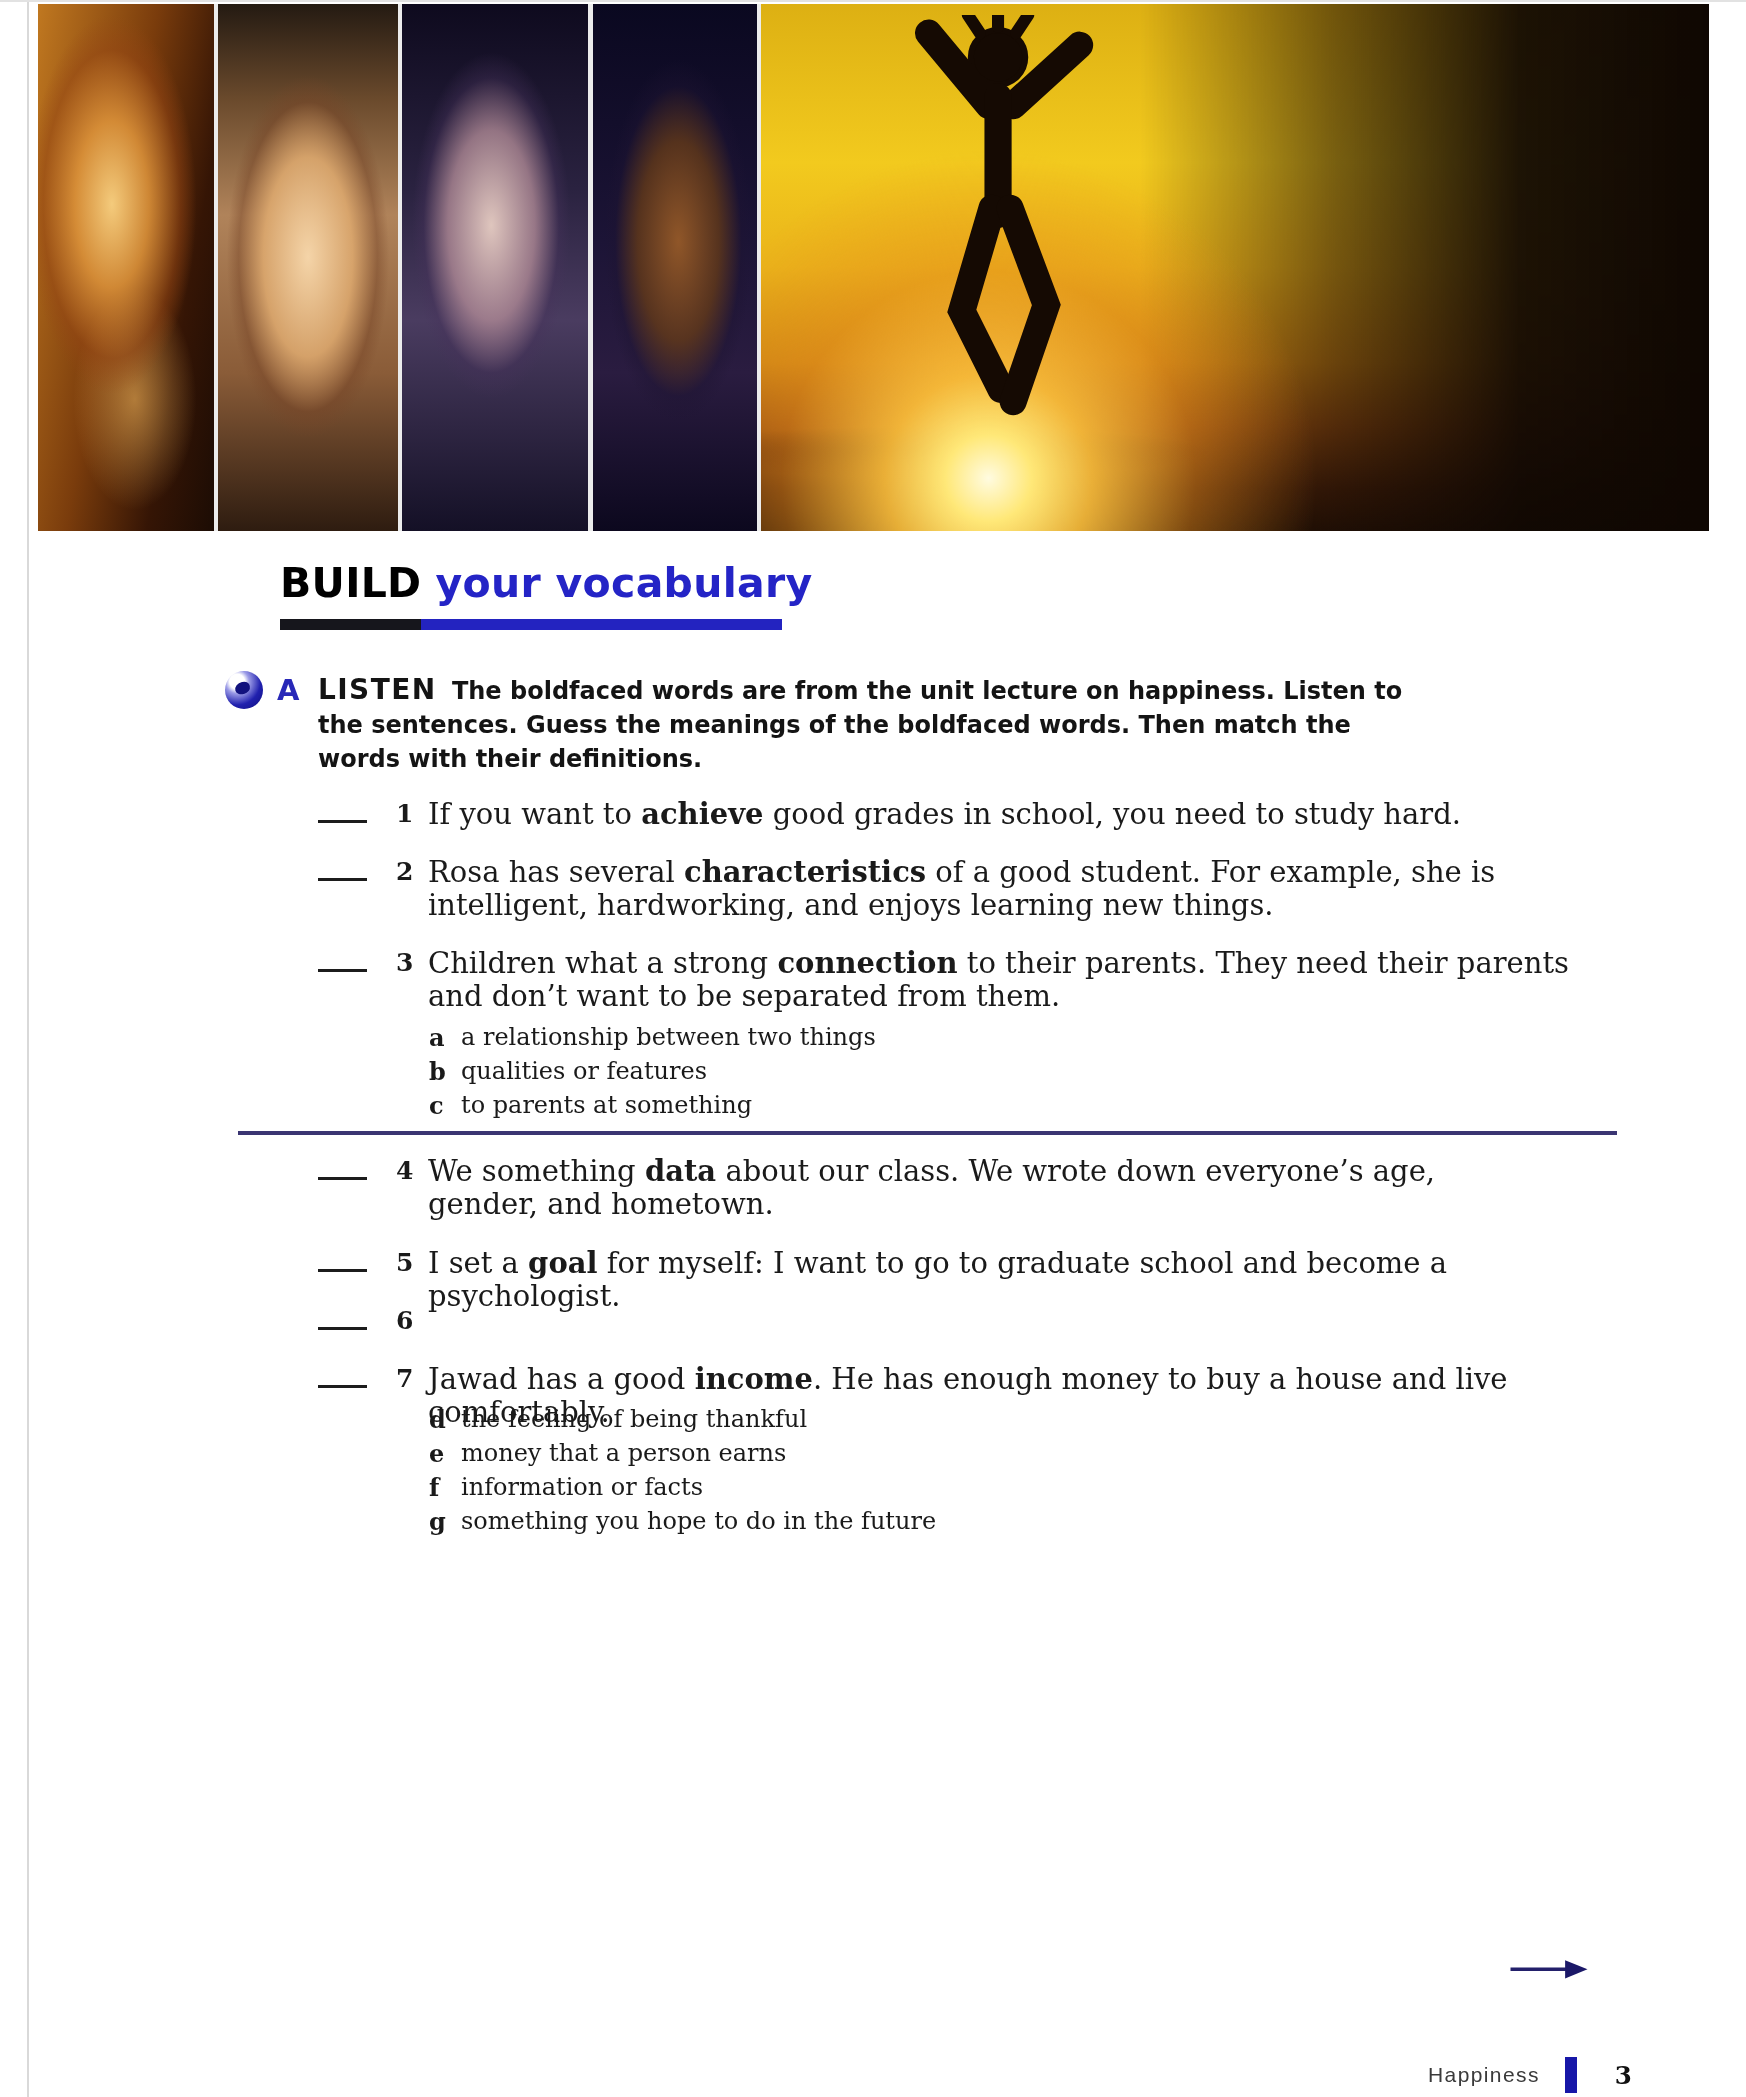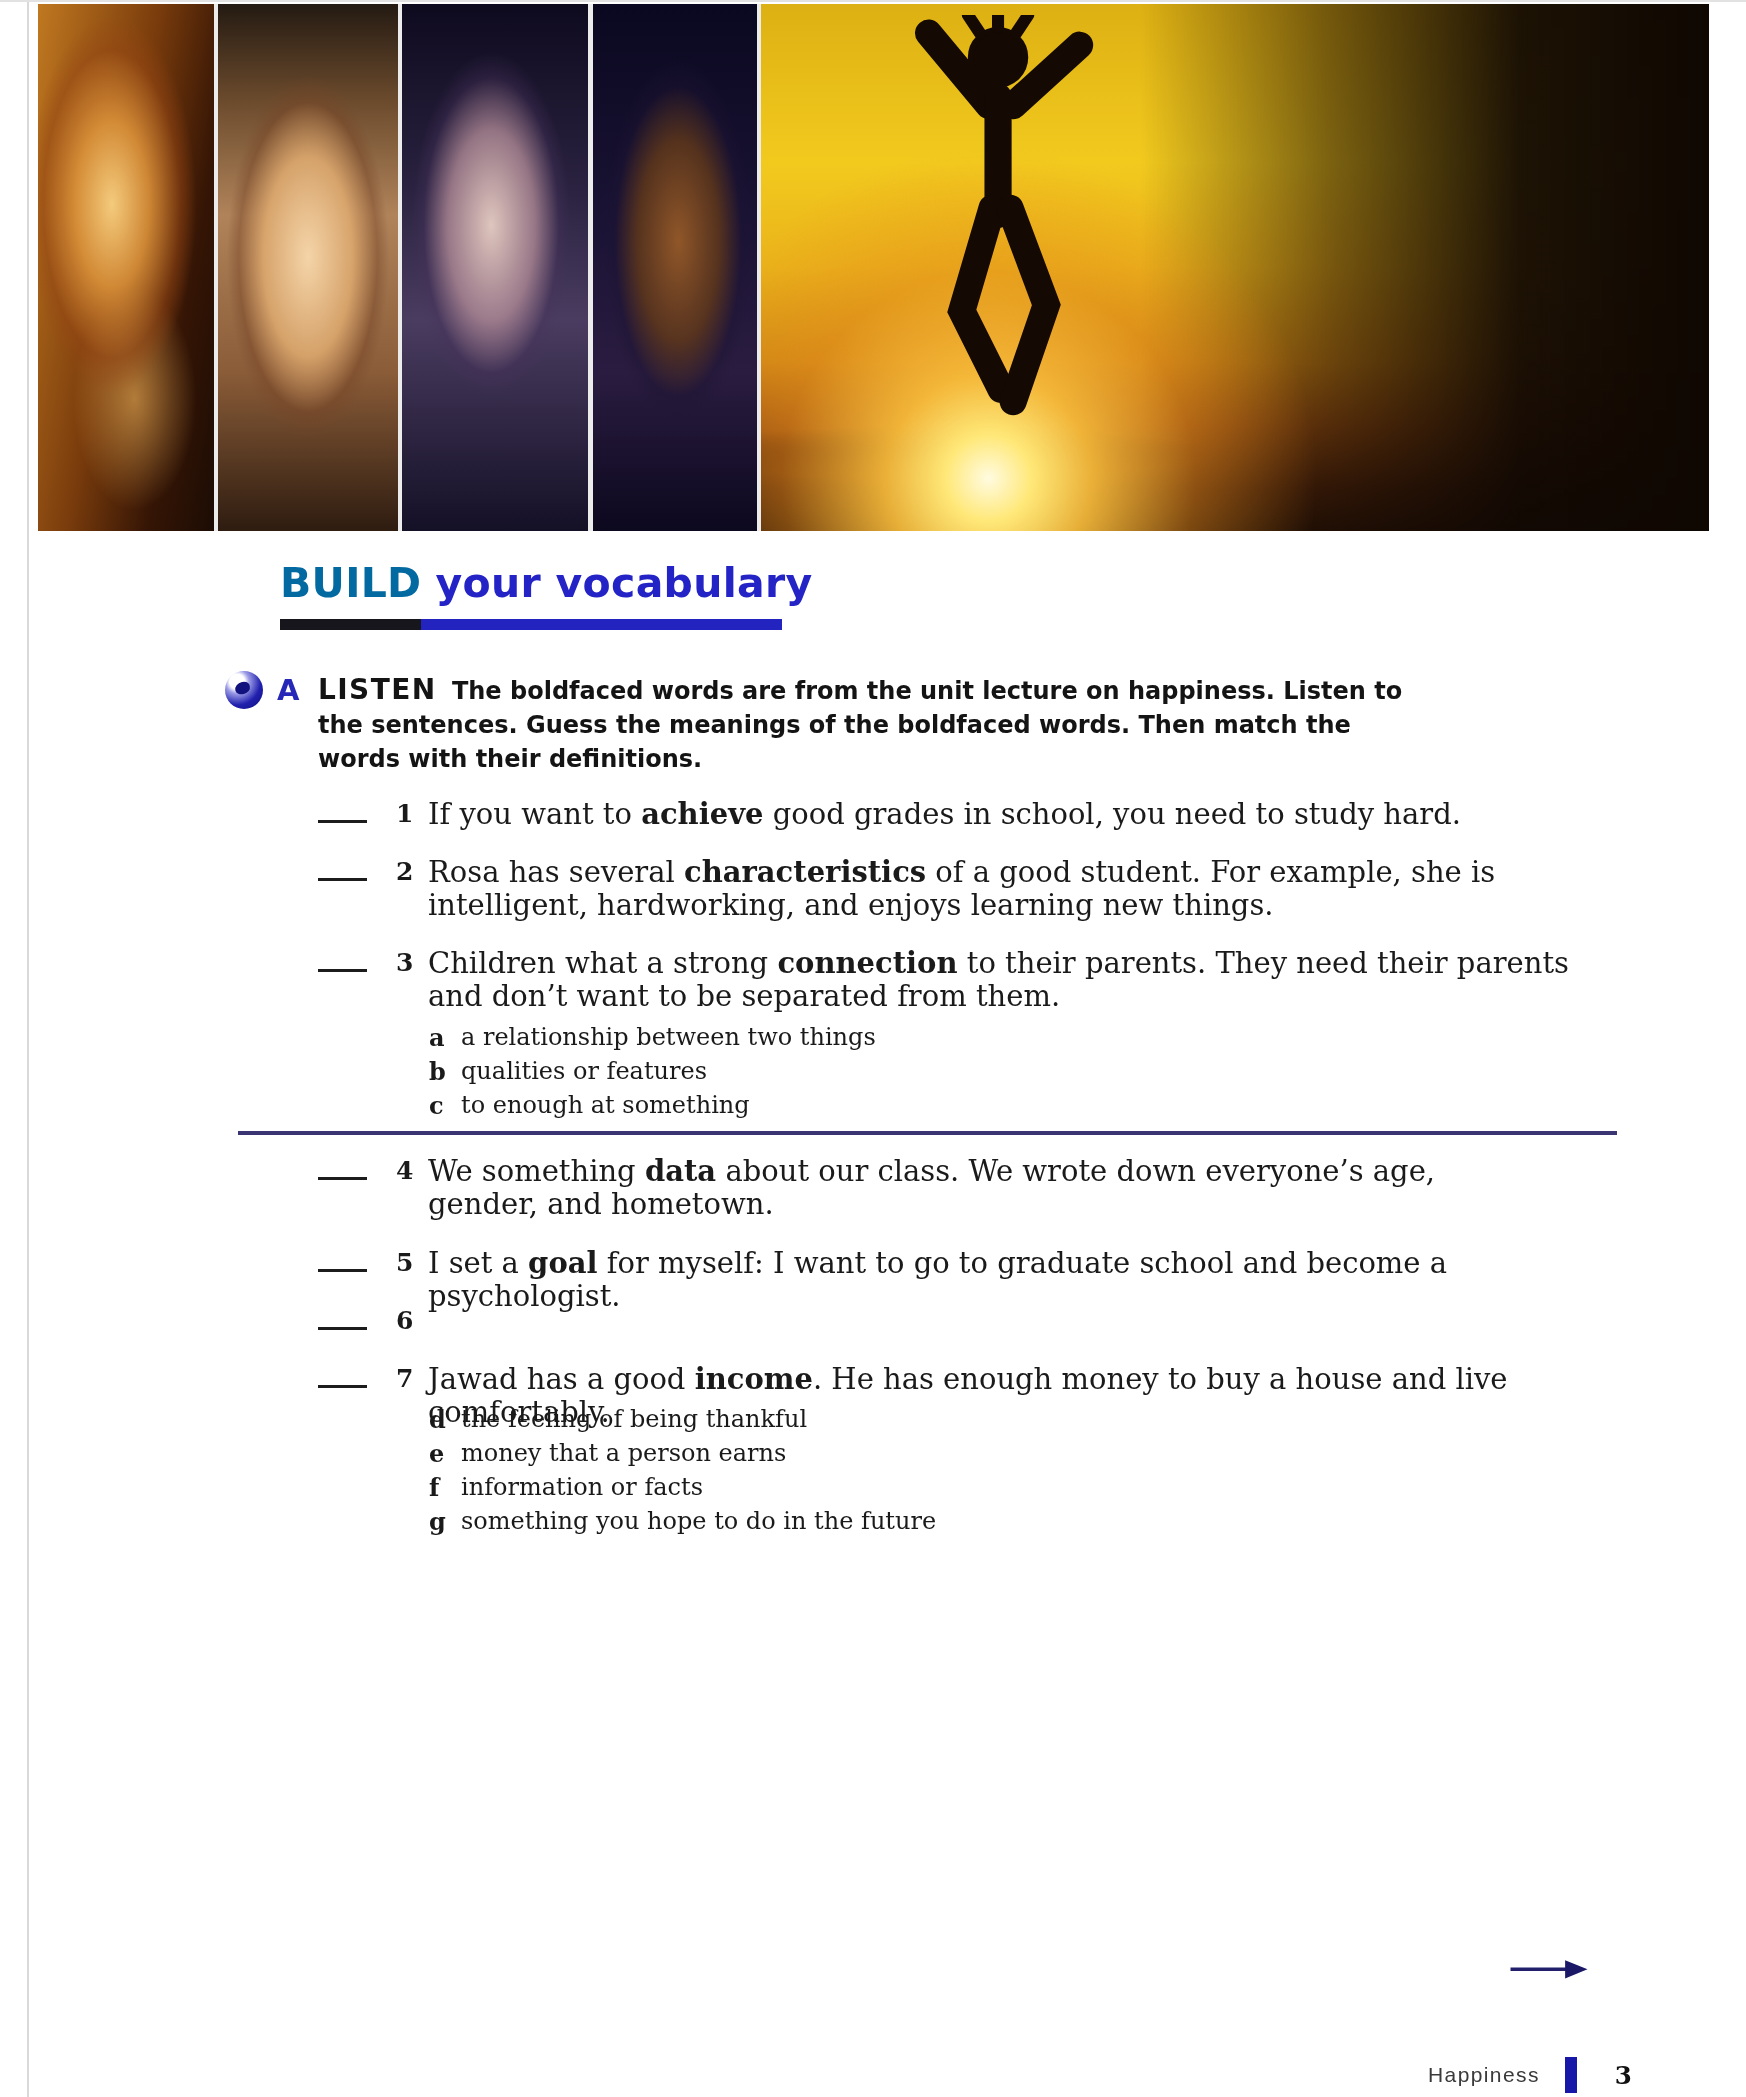--- a/index.html
+++ b/index.html
@@ -30,21 +30,21 @@
       linear-gradient(to bottom,#0a0820 0%,#1c1436 45%,#2a1c40 70%,#0c081e 100%);}
   .sunset{flex:1;position:relative;background:
       radial-gradient(circle at 24% 90%, #fffbe0 0%, #ffe878 5%, rgba(250,190,60,.9) 12%, rgba(230,140,30,.45) 24%, rgba(0,0,0,0) 38%),
       radial-gradient(ellipse 42% 7% at 18% 85%, rgba(60,20,5,.75), rgba(0,0,0,0) 70%),
       linear-gradient(to right, rgba(0,0,0,0) 0%, rgba(0,0,0,0) 40%, rgba(26,12,5,.55) 60%, rgba(16,8,3,.94) 80%, #0f0702 100%),
       linear-gradient(to bottom,#ddb013 0%,#f2ca1e 30%,#eab31a 50%,#cf8814 68%,#9a5210 80%,#4a2208 92%,#251104 100%);}
   .silhouette{position:absolute;left:70px;top:11.2px;width:322px;height:453px;}
 
   
   .build-head{position:absolute;left:280px;top:559px;font-size:41px;font-weight:800;letter-spacing:0.3px;white-space:nowrap;}
-  .build-head .b1{color:#0369a1;}
+  .build-head .b1{color:#000000;}
   .build-head .b2{color:#2424c6;margin-left:14px;font-weight:700;}
   .build-rule{position:absolute;left:280px;top:619px;width:502px;height:10.5px;
       background:linear-gradient(to right,#16161c 0%,#16161c 28%,#2323c0 28%,#2323c0 100%);}
 
   
   .audio-icon{position:absolute;left:225px;top:671px;width:38px;height:38px;border-radius:50%;
       background:radial-gradient(circle at 32% 28%, #ffffff 0%, #ffffff 20%, #9a9ae6 32%, #2020ae 62%, #0d0d7a 100%);}
   .audio-icon::after{content:"";position:absolute;left:9.8px;top:11.2px;width:15.4px;height:12px;background:#12127e;
       border-radius:58% 42% 52% 48%;transform:rotate(-14deg);}
   .sec-label{position:absolute;left:277px;top:673px;font-size:29px;font-weight:bold;color:#2828b8;}
@@ -134,21 +134,21 @@
   <div class="defrow">
       <span class="dletter">a</span>
       <span class="dtext">a relationship between two things</span>
     </div>
   <div class="defrow">
       <span class="dletter">b</span>
       <span class="dtext">qualities or features</span>
     </div>
   <div class="defrow">
       <span class="dletter">c</span>
-      <span class="dtext">to enough at something</span>
+      <span class="dtext">to parents at something</span>
     </div>
 </div>
 
 <div class="divider"></div>
 
 <div class="item" style="top:1155px;">
   <span class="blank"></span>
   <span class="inum">4</span>
   <span class="itext" style="width:1049px;"><span>We something </span><span class="kw">data</span><span> about our class. We wrote down everyone’s age, gender, and hometown.</span></span>
 </div>

